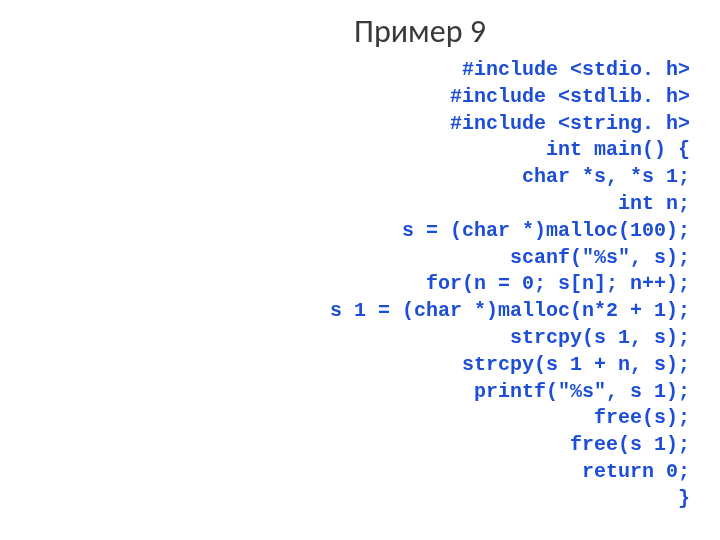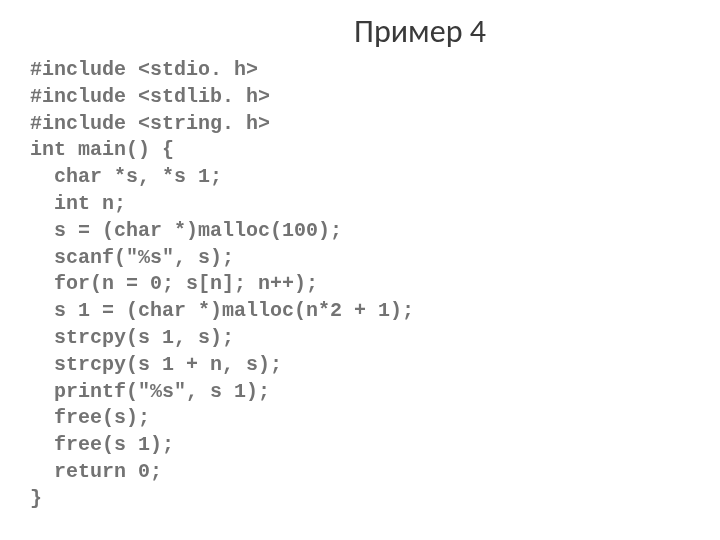--- a/index.html
+++ b/index.html
@@ -15,29 +15,30 @@
       color: #3a3a3a;
       text-align: center;
       margin-bottom: 6px;
       padding-left: 120px;
       font-weight: 400;
     }
     .code {
       font-family: "Courier New", Courier, monospace;
       font-size: 20px;
       font-weight: bold;
-      color: #737373;
+      color: #1d4ed8;
       line-height: 1.34;
       white-space: pre;
+      text-align: right;
     }
   </style>
 </head>
 <body>
 
-<div class="title">Пример 4</div>
+<div class="title">Пример 9</div>
 <div class="code" id="code-block">#include &lt;stdio. h&gt;
 #include &lt;stdlib. h&gt;
 #include &lt;string. h&gt;
 int main() {
   char *s, *s 1;
   int n;
   s = (char *)malloc(100);
   scanf("%s", s);
   for(n = 0; s[n]; n++);
   s 1 = (char *)malloc(n*2 + 1);

